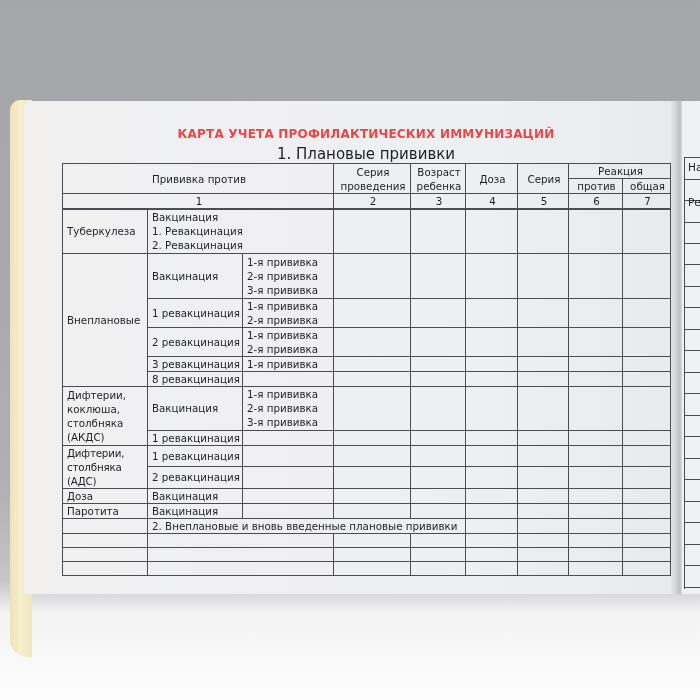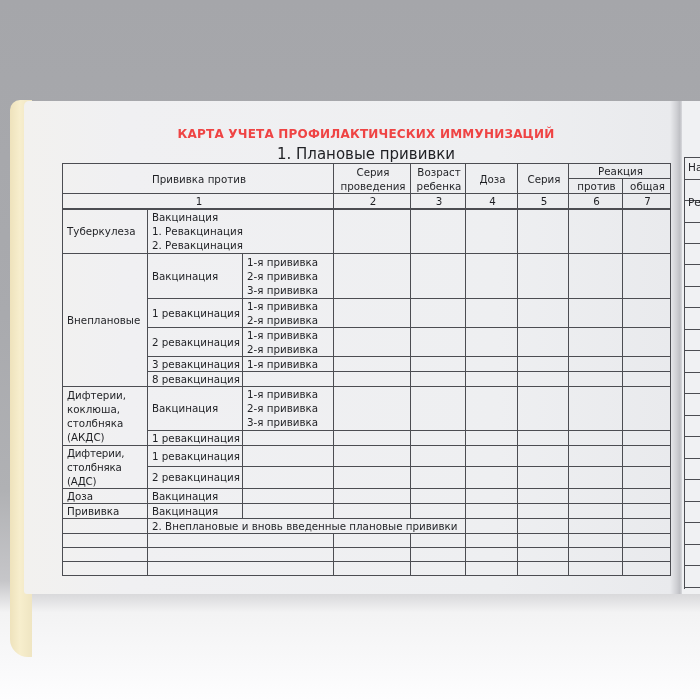--- a/index.html
+++ b/index.html
@@ -234,21 +234,21 @@
       <td>Вакцинация</td>
       <td class="e"></td>
       <td class="e"></td>
         <td class="e"></td>
         <td class="e"></td>
         <td class="e"></td>
         <td class="e"></td>
         <td class="e"></td>
     </tr>
     <tr style="height:14px">
-      <td>Прививка</td>
+      <td>Паротита</td>
       <td>Вакцинация</td>
       <td class="e"></td>
       <td class="e"></td>
         <td class="e"></td>
         <td class="e"></td>
         <td class="e"></td>
         <td class="e"></td>
         <td class="e"></td>
     </tr>
 

